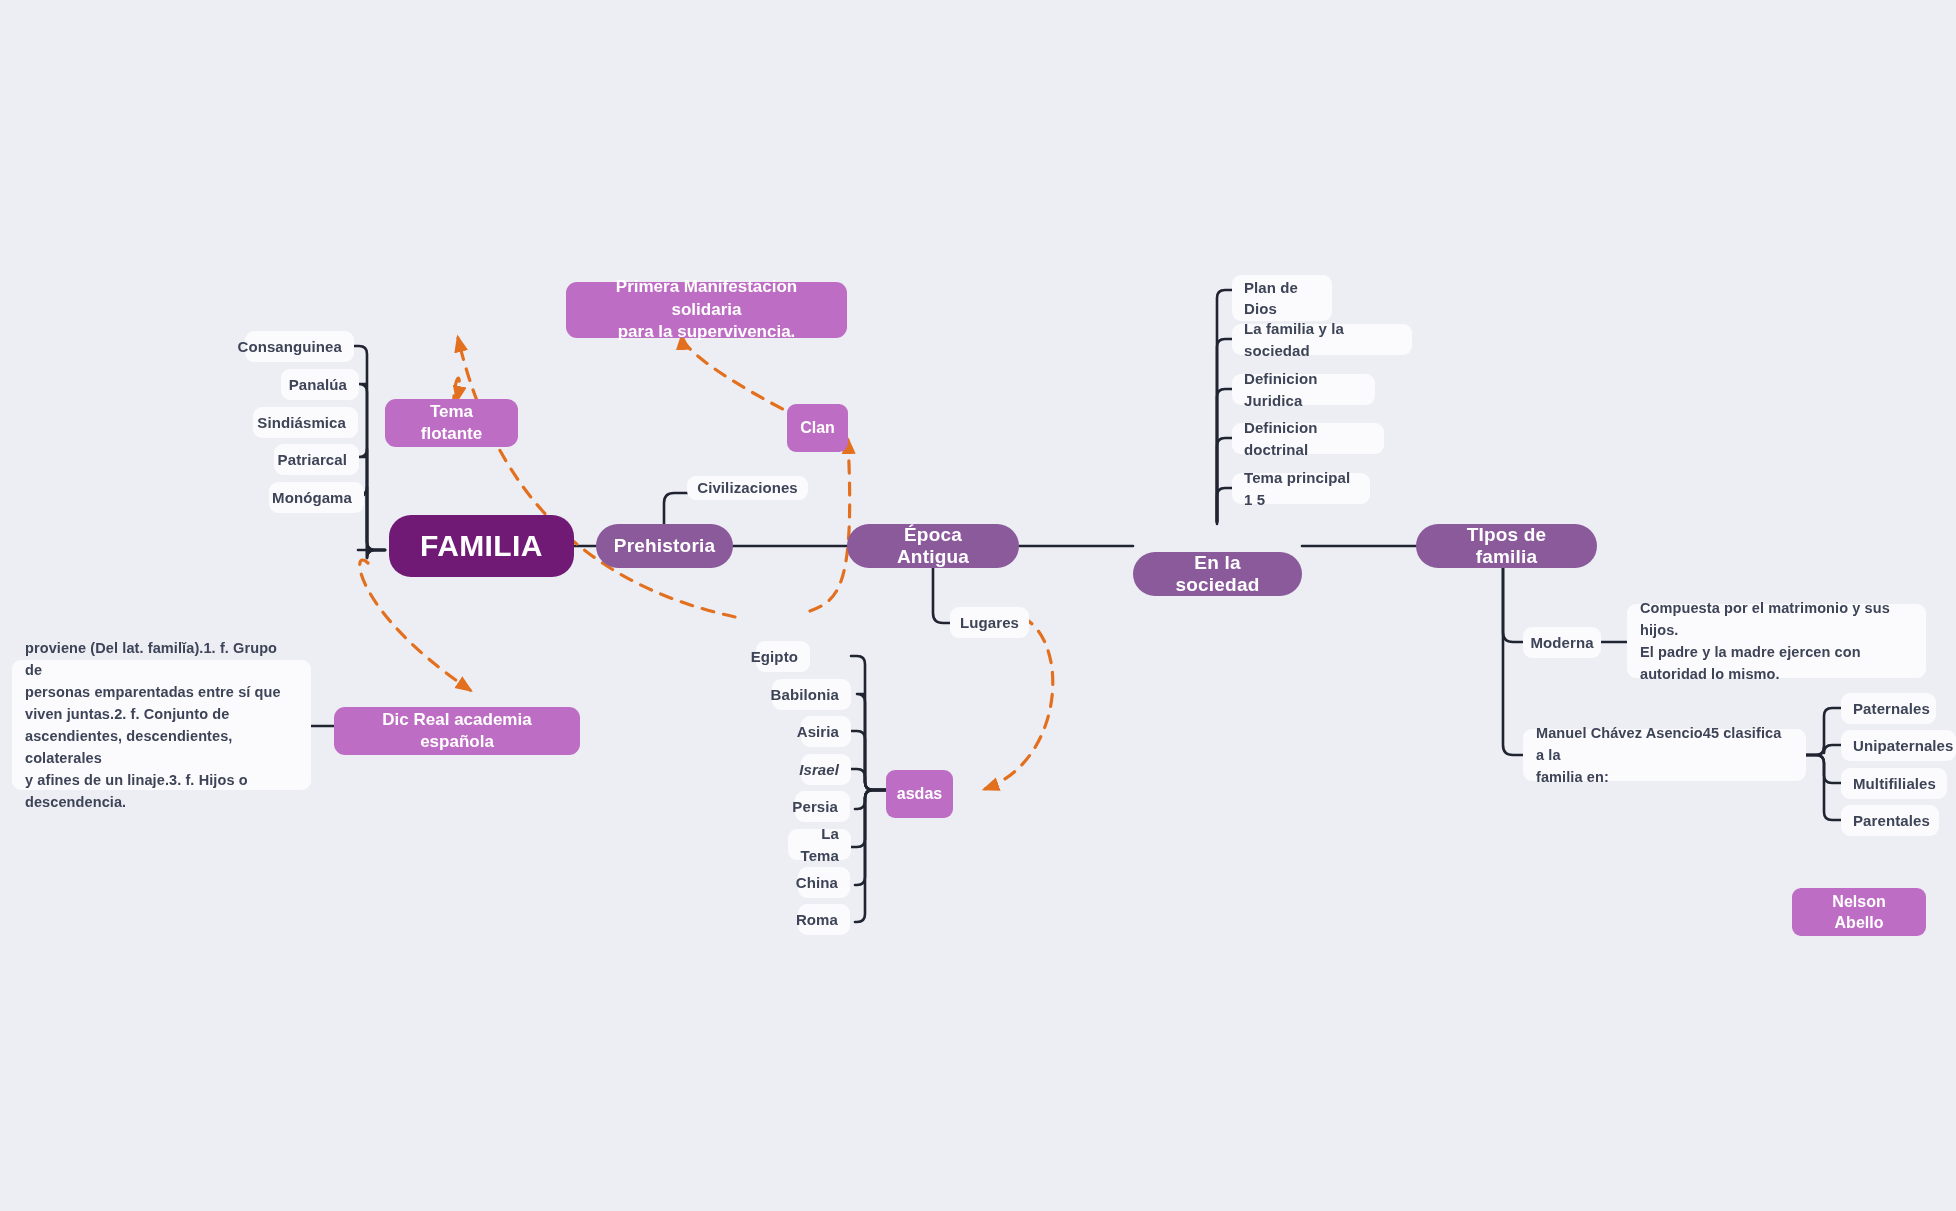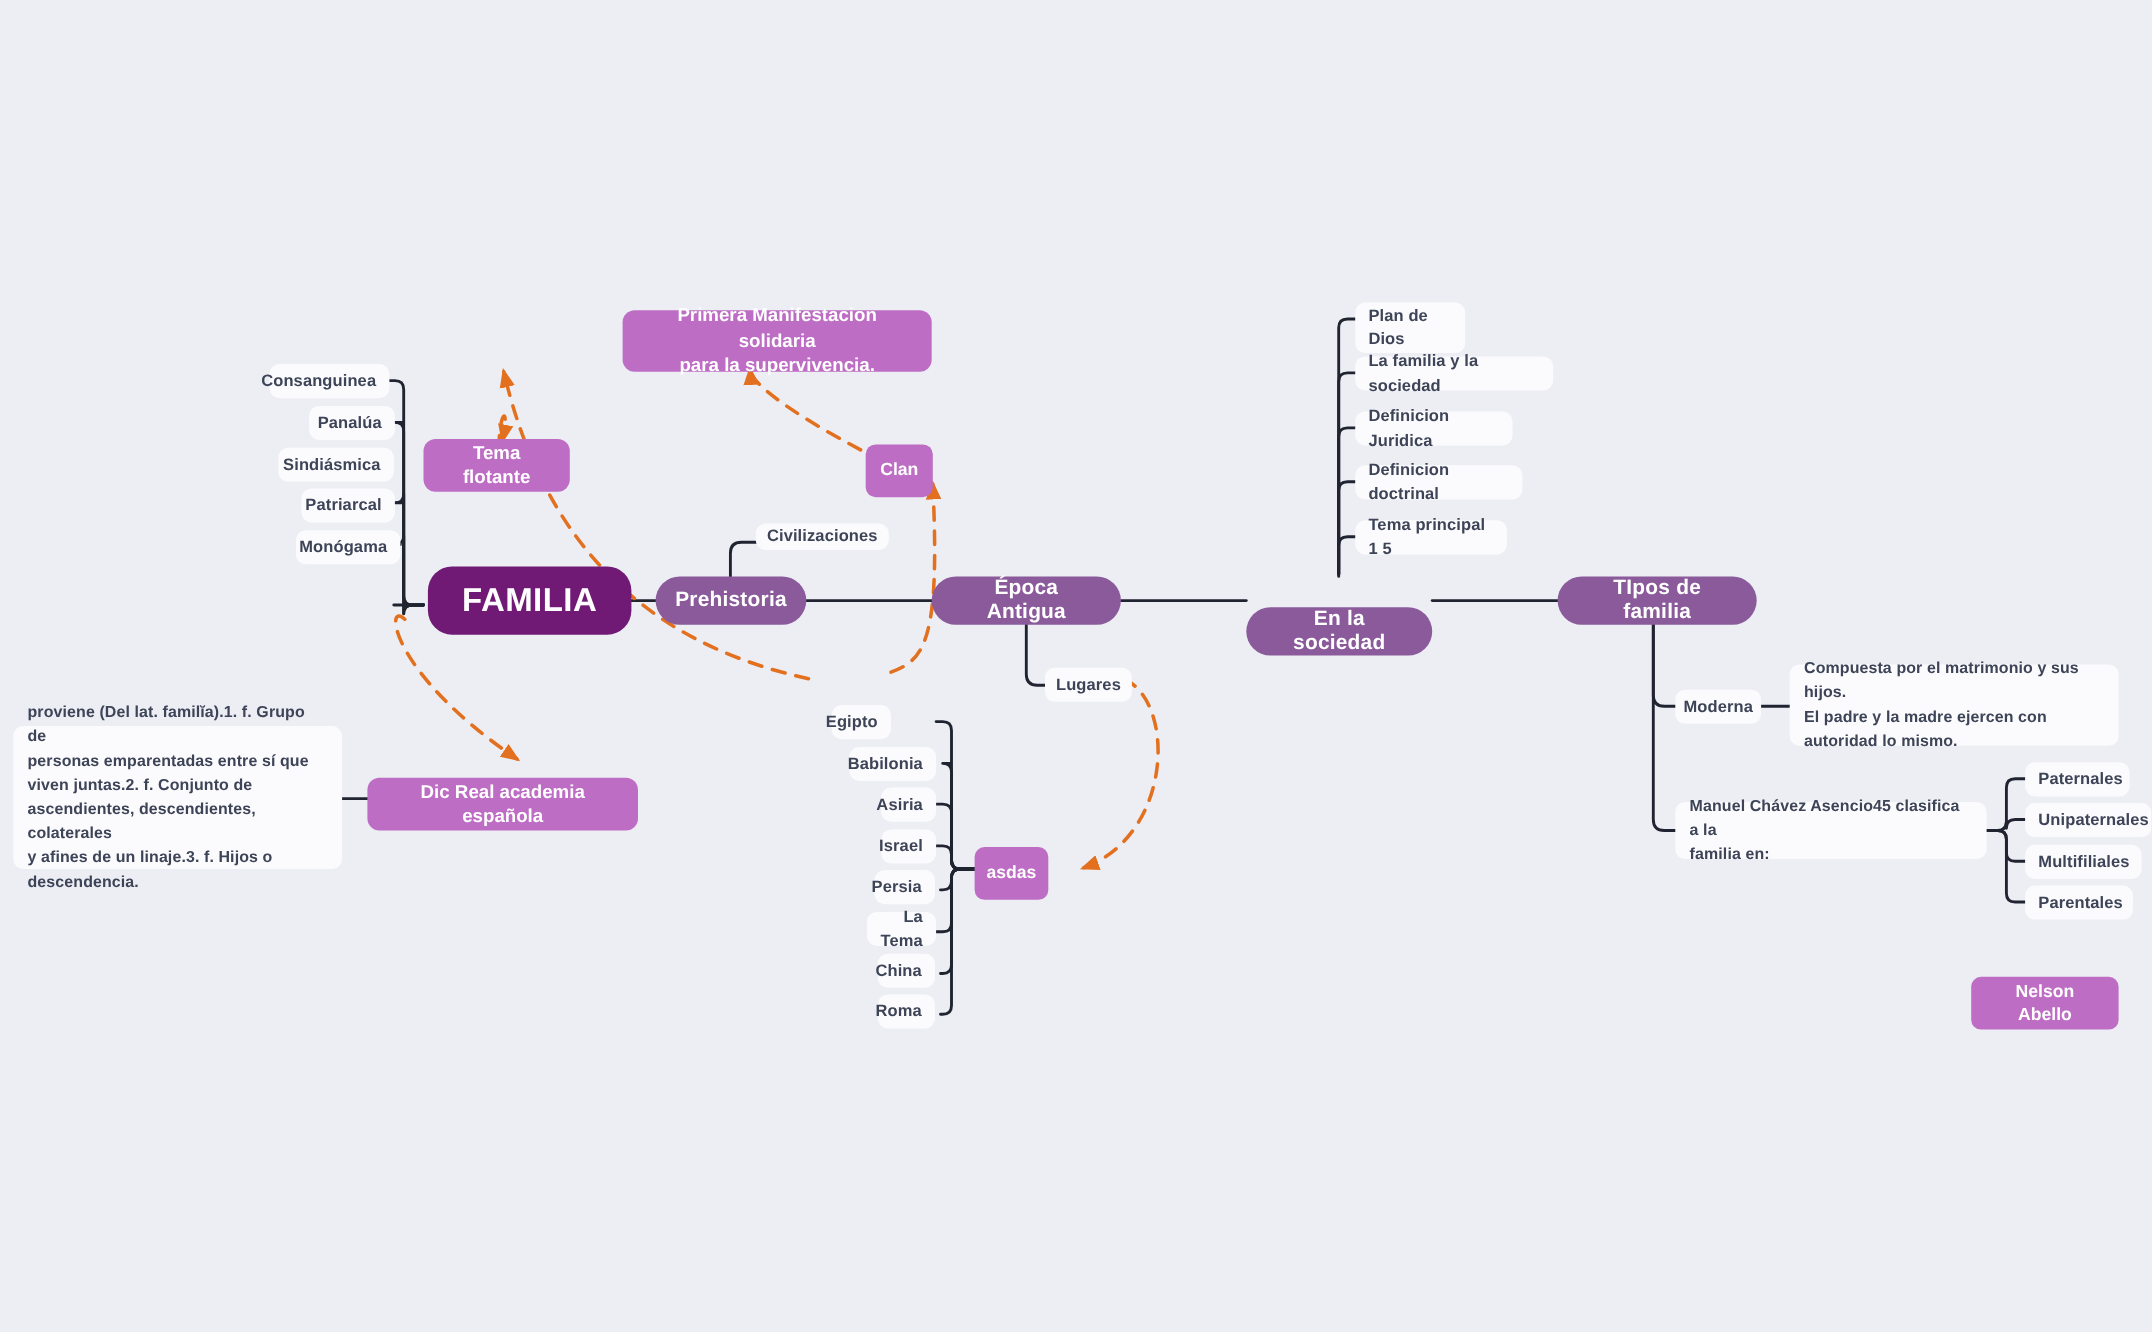--- a/index.html
+++ b/index.html
@@ -236,21 +236,21 @@
 
   <div class="node n-leaf right" style="left:756px; top:641px; width:54px; height:31px;">
     <span>Egipto</span>
   </div>
   <div class="node n-leaf right" style="left:772px; top:679px; width:79px; height:31px;">
     <span>Babilonia</span>
   </div>
   <div class="node n-leaf right" style="left:801px; top:716px; width:50px; height:31px;">
     <span>Asiria</span>
   </div>
-  <div class="node n-leaf right" style="left:801px; top:754px; width:50px; height:31px;">
+  <div class="node n-leaf right" style="left:801px; top:754px; width:50px; height:31px;font-style:italic;">
     <span>Israel</span>
   </div>
   <div class="node n-leaf right" style="left:795px; top:791px; width:55px; height:31px;">
     <span>Persia</span>
   </div>
   <div class="node n-leaf right" style="left:788px; top:829px; width:63px; height:31px;">
     <span>La Tema</span>
   </div>
   <div class="node n-leaf right" style="left:798px; top:867px; width:52px; height:31px;">
     <span>China</span>

